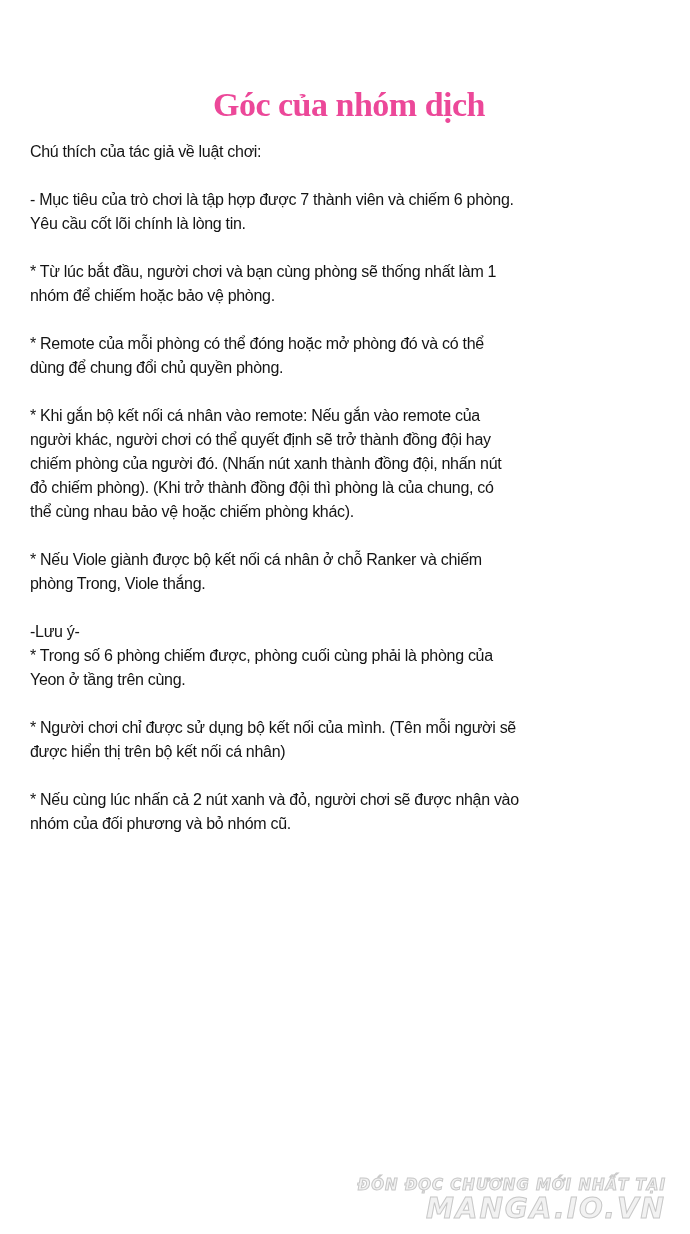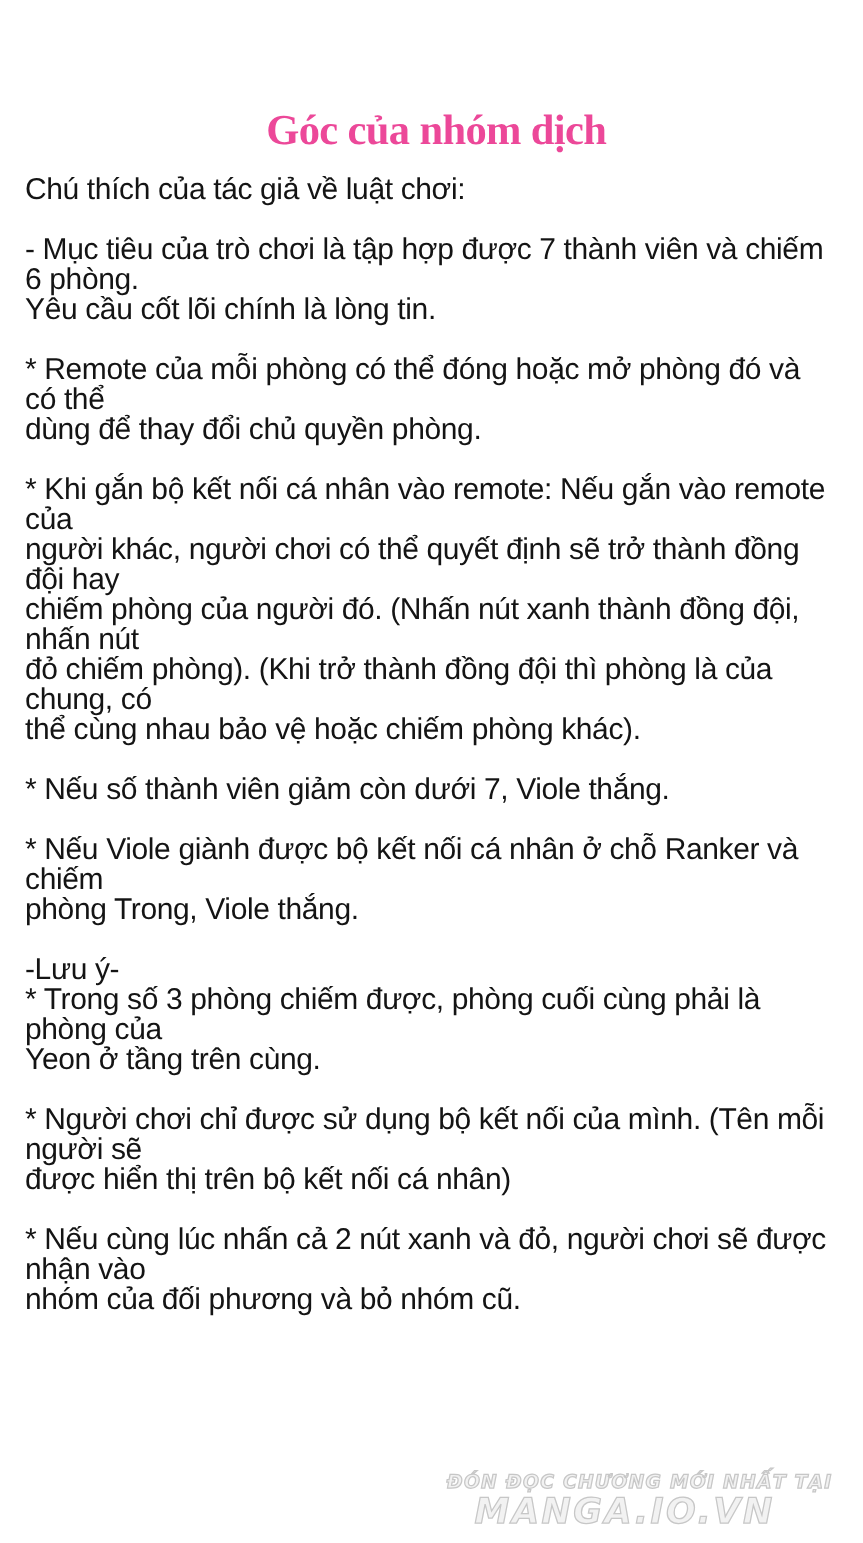--- a/index.html
+++ b/index.html
@@ -21,23 +21,23 @@
     margin: 4px;
     text-align: center;
     font-size: 34px;
     font-weight: bold;
     letter-spacing: -0.5px;
     color: #ec4899;
     font-family: Liberation Serif, serif;
   }
   .content {
     position: absolute;
-    top: 140px; left: 20px;
+    top: 140px; left: 30px;
     width: 648px;
-    font-size: 24px;
+    font-size: 16px;
     line-height: 24px;
     letter-spacing: -0.3px;
     color: #141414;
   }
   .content p {
     margin: 0 0 24px 0;
     white-space: pre-line;
   }
   .watermark {
     position: absolute;
@@ -52,45 +52,47 @@
   }
   .watermark .wm-tagline {
     font-size: 15px;
     letter-spacing: 1px;
     margin-bottom: 2px;
     margin-left: 24px;
   }
   .watermark .wm-site {
     font-size: 28px;
     letter-spacing: 2px;
+    text-align: right;
   }
 </style>
 </head>
 <body>
 
 <div class="page">
 
   <h1 class="page-title">Góc của nhóm dịch</h1>
 
   <div class="content">
     <p>Chú thích của tác giả về luật chơi:</p>
     <p>- Mục tiêu của trò chơi là tập hợp được 7 thành viên và chiếm 6 phòng.
 Yêu cầu cốt lõi chính là lòng tin.</p>
+    <p>* Từ lúc bắt đầu, người chơi và bạn cùng phòng sẽ thống nhất làm 1
+nhóm để chiếm hoặc bảo vệ phòng.</p>
     <p>* Remote của mỗi phòng có thể đóng hoặc mở phòng đó và có thể
-dùng để thay đổi chủ quyền phòng.</p>
+dùng để chung đổi chủ quyền phòng.</p>
     <p>* Khi gắn bộ kết nối cá nhân vào remote: Nếu gắn vào remote của
 người khác, người chơi có thể quyết định sẽ trở thành đồng đội hay
 chiếm phòng của người đó. (Nhấn nút xanh thành đồng đội, nhấn nút
 đỏ chiếm phòng). (Khi trở thành đồng đội thì phòng là của chung, có
 thể cùng nhau bảo vệ hoặc chiếm phòng khác).</p>
-    <p>* Nếu số thành viên giảm còn dưới 7, Viole thắng.</p>
     <p>* Nếu Viole giành được bộ kết nối cá nhân ở chỗ Ranker và chiếm
 phòng Trong, Viole thắng.</p>
     <p>-Lưu ý-
-* Trong số 3 phòng chiếm được, phòng cuối cùng phải là phòng của
+* Trong số 6 phòng chiếm được, phòng cuối cùng phải là phòng của
 Yeon ở tầng trên cùng.</p>
     <p>* Người chơi chỉ được sử dụng bộ kết nối của mình. (Tên mỗi người sẽ
 được hiển thị trên bộ kết nối cá nhân)</p>
     <p>* Nếu cùng lúc nhấn cả 2 nút xanh và đỏ, người chơi sẽ được nhận vào
 nhóm của đối phương và bỏ nhóm cũ.</p>
   </div>
 
   <div class="watermark">
     <div class="wm-tagline">ĐÓN ĐỌC CHƯƠNG MỚI NHẤT TẠI</div>
     <div class="wm-site">MANGA.IO.VN</div>

